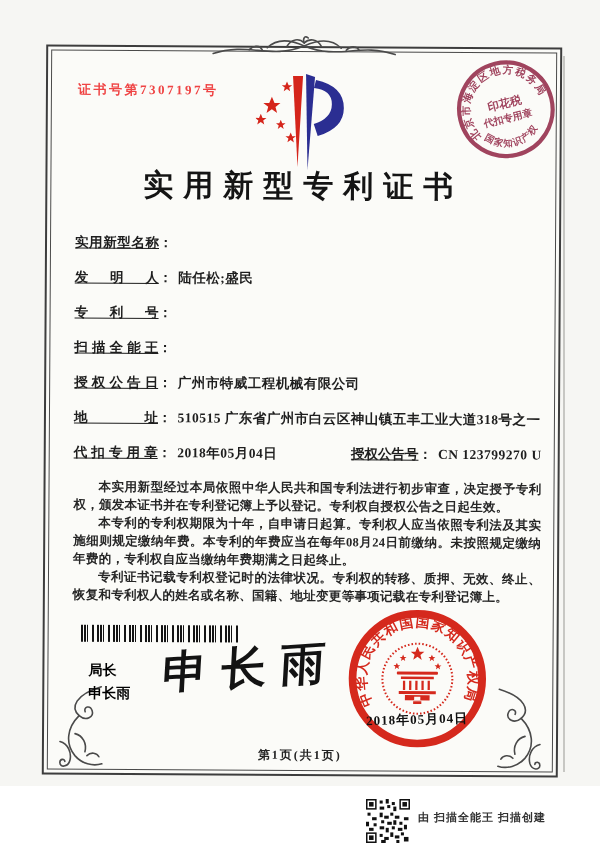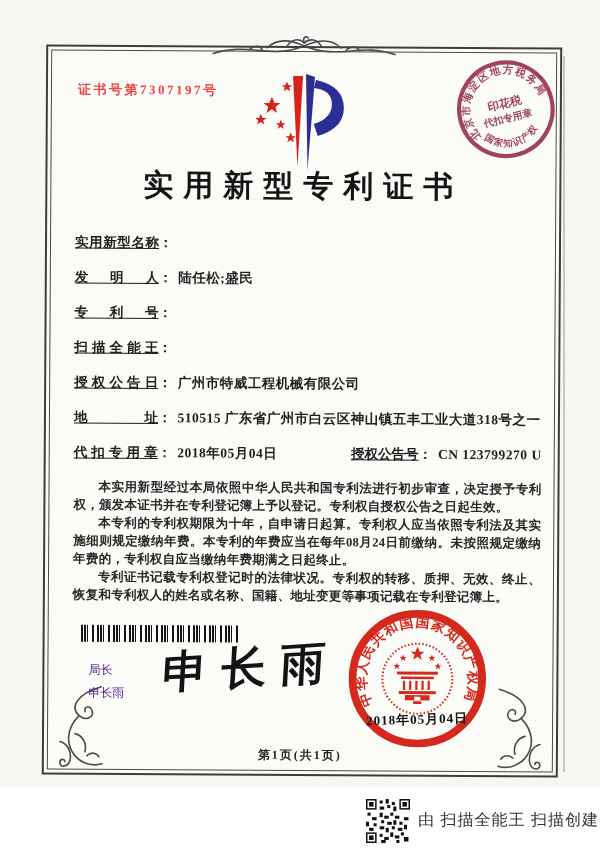--- a/index.html
+++ b/index.html
@@ -32,39 +32,39 @@
   .pair2 .flabel{width:auto;text-align:left;text-align-last:auto;margin-left:27px;}
 
   .paras{margin-top:8px;}
   .para{margin:0;font-size:12.5px;line-height:18px;font-weight:700;color:#262626;
         text-align:justify;text-indent:2em;letter-spacing:.3px;}
 
   .barcode{position:absolute;left:36px;top:578px;width:158px;height:17px;
            background:repeating-linear-gradient(90deg,#141414 0 2px,#fbfbf8 2px 3px,
            #141414 3px 5px,#fbfbf8 5px 6px,#141414 6px 7px,#fbfbf8 7px 11px,
            #141414 11px 13px,#fbfbf8 13px 16px);}
-  .director{position:absolute;left:44px;top:612px;font-size:12px;font-weight:400;
-            color:#4c1d95;line-height:23px;}
+  .director{position:absolute;left:44px;top:612px;font-size:14px;font-weight:700;
+            color:#000000;line-height:23px;}
   .signature{position:absolute;left:118px;top:590px;font-size:45px;font-weight:700;color:#131313;
              letter-spacing:14px;transform:rotate(-4deg) skewX(-7deg);
              font-family:"DejaVu Serif",serif;white-space:nowrap;}
 
   .seal{position:absolute;left:301px;top:558px;width:144px;height:144px;}
   .seal-date{position:absolute;left:299px;top:662px;width:148px;text-align:center;
              font-size:13px;font-weight:700;color:#111;letter-spacing:1px;
              transform:rotate(-2deg);}
   .pagefoot{position:absolute;left:0;right:0;top:699px;text-align:center;font-size:12px;
             font-weight:700;letter-spacing:2px;color:#242424;}
 
   .taxstamp{position:absolute;left:404px;top:6px;width:108px;height:108px;
             transform:rotate(-14deg);opacity:.92;}
 
   .scanbar{position:absolute;left:0;bottom:0;width:600px;height:70px;background:#ffffff;}
   .qr{position:absolute;left:366px;top:13px;}
-  .scantext{position:absolute;left:418px;top:24px;font-size:16px;font-weight:400;color:#333;
+  .scantext{position:absolute;left:418px;top:24px;font-size:11px;font-weight:700;color:#333;
             letter-spacing:1px;font-family:"Liberation Sans","DejaVu Sans",sans-serif;}
 </style>
 </head>
 <body>
 
 <div class="canvas">
 
   <div class="pageedge"></div>
 
   <div class="cert">

